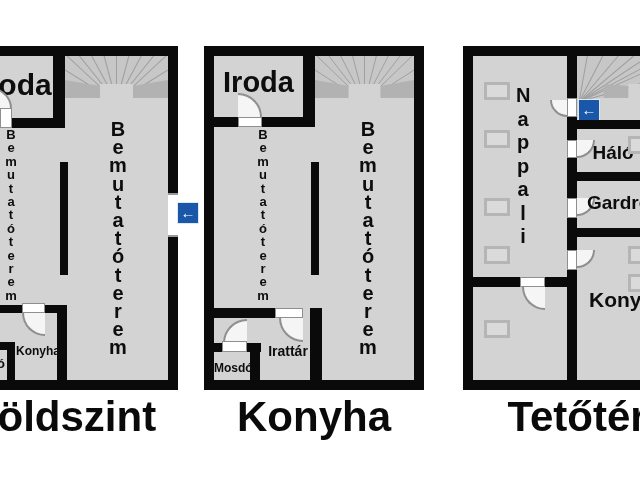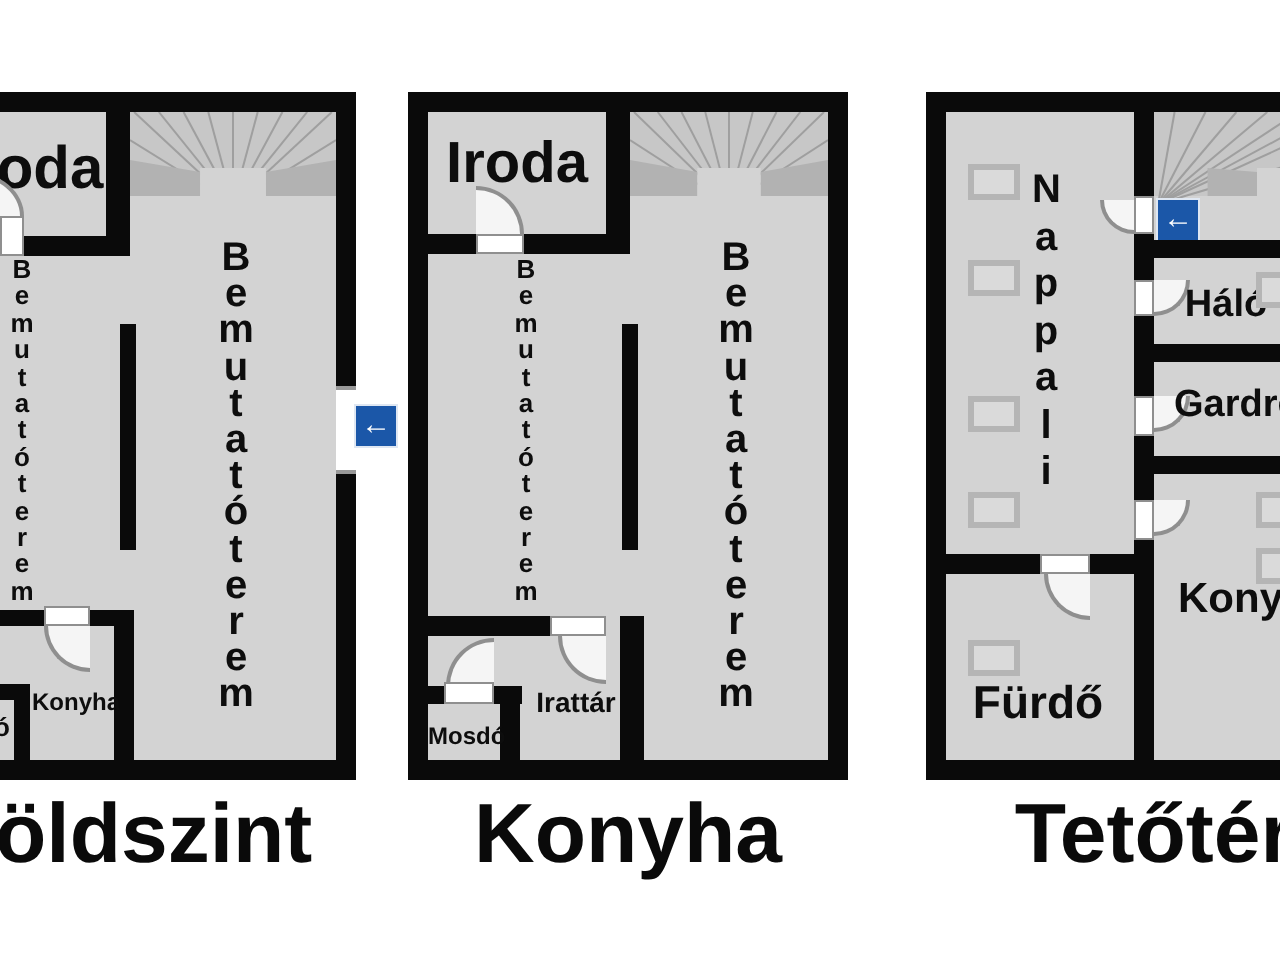--- a/index.html
+++ b/index.html
@@ -214,21 +214,20 @@
     <div class="rlabel" style="left:114px;top:136px;width:100px;font-size:19px;text-align:left;">Gardrób</div>
 
     <div class="arc br" style="left:104px;top:194px;width:18px;height:18px;"></div>
     <div class="leaf" style="left:94px;top:194px;width:10px;height:20px;"></div>
     <div class="rlabel" style="left:116px;top:232px;width:100px;font-size:21px;text-align:left;">Konyha</div>
 
     <div class="wall" style="left:0;top:221px;width:47px;height:10px;"></div>
     <div class="wall" style="left:72px;top:221px;width:32px;height:10px;"></div>
     <div class="arc bl" style="left:49px;top:231px;width:23px;height:23px;"></div>
     <div class="leaf" style="left:47px;top:221px;width:25px;height:10px;"></div>
-    <div class="rlabel" style="left:8px;top:282px;width:76px;font-size:23px;">Fürdő</div>
 
     <div class="vtext nappali" style="left:43px;top:28px;">N
 a
 p
 p
 a
 l
 i</div>
 
     <div class="sky" style="left:11px;top:26px;"></div>

